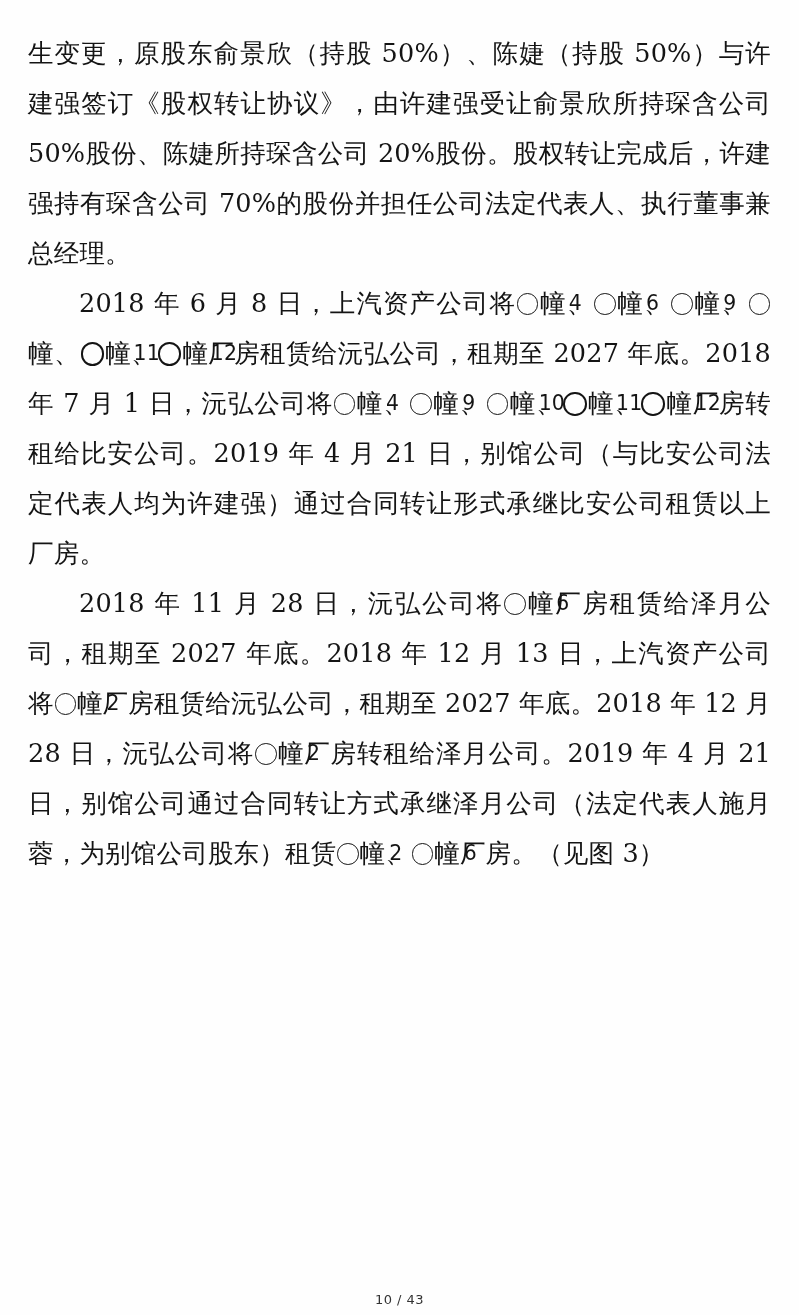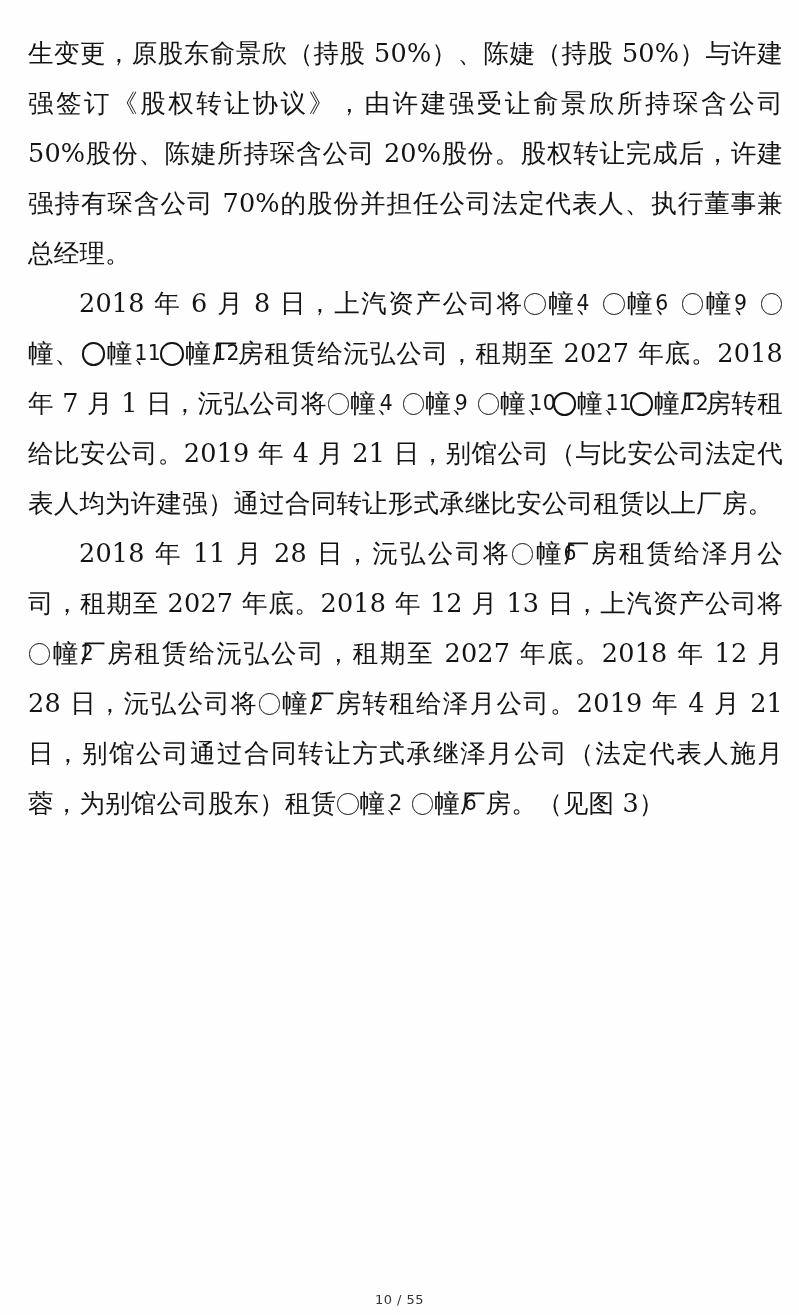--- a/index.html
+++ b/index.html
@@ -16,21 +16,21 @@
     overflow: hidden;
   }
   .page {
     position: absolute;
     top: 0;
     left: 0;
     width: 799px;
     height: 1315px;
     background: #fefefe;
     box-sizing: border-box;
-    padding: 28px 16px 0 28px;
+    padding: 28px 28px 0 28px;
   }
   .body-text {
     font-size: 25.5px;
     line-height: 50px;
     text-align: justify;
     text-justify: inter-character;
     letter-spacing: 0.2px;
     color: #141414;
   }
   .para {
@@ -71,14 +71,14 @@
 </style>
 </head>
 <body>
 
 <div class="page">
   <div class="body-text">
     <p class="para noindent" id="para-1">生变更，原股东俞景欣（持股 50%）、陈婕（持股 50%）与许建强签订《股权转让协议》，由许建强受让俞景欣所持琛含公司 50%股份、陈婕所持琛含公司 20%股份。股权转让完成后，许建强持有琛含公司 70%的股份并担任公司法定代表人、执行董事兼总经理。</p>
     <p class="para" id="para-2">2018 年 6 月 8 日，上汽资产公司将<span class="circ">4</span>幢、<span class="circ">6</span>幢、<span class="circ">9</span>幢、<span class="circ">10</span>幢、<span class="circ filled">11</span>幢、<span class="circ filled">12</span>幢厂房租赁给沅弘公司，租期至 2027 年底。2018 年 7 月 1 日，沅弘公司将<span class="circ">4</span>幢、<span class="circ">9</span>幢、<span class="circ">10</span>幢、<span class="circ filled">11</span>幢、<span class="circ filled">12</span>幢厂房转租给比安公司。2019 年 4 月 21 日，别馆公司（与比安公司法定代表人均为许建强）通过合同转让形式承继比安公司租赁以上厂房。</p>
     <p class="para" id="para-3">2018 年 11 月 28 日，沅弘公司将<span class="circ">6</span>幢厂房租赁给泽月公司，租期至 2027 年底。2018 年 12 月 13 日，上汽资产公司将<span class="circ">2</span>幢厂房租赁给沅弘公司，租期至 2027 年底。2018 年 12 月 28 日，沅弘公司将<span class="circ">2</span>幢厂房转租给泽月公司。2019 年 4 月 21 日，别馆公司通过合同转让方式承继泽月公司（法定代表人施月蓉，为别馆公司股东）租赁<span class="circ">2</span>幢、<span class="circ">6</span>幢厂房。（见图 3）</p>
   </div>
-  <div class="footer">10 / 55</div>
+  <div class="footer">10 / 43</div>
 </div>
 
 </body></html>

